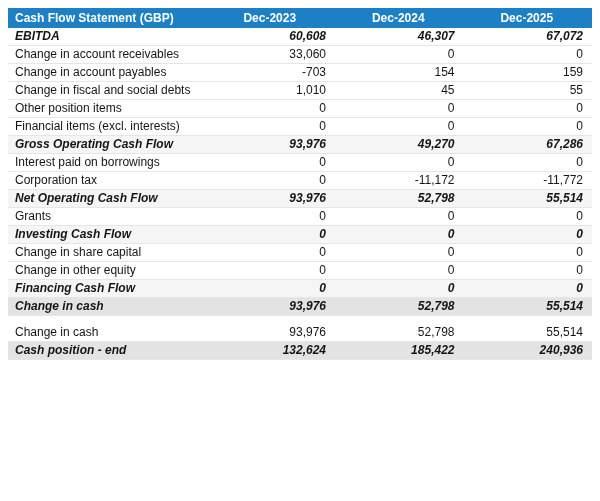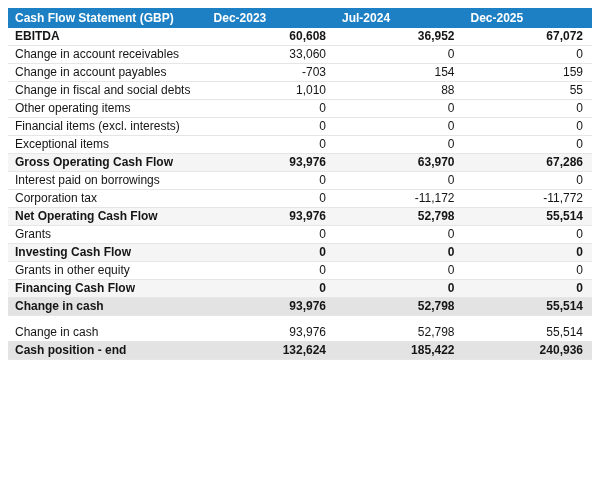--- a/index.html
+++ b/index.html
@@ -34,27 +34,27 @@
     padding: 0 9px 0 7px;
     height: 17px;
     line-height: 17px;
   }
   thead.head tr { background: var(--header-bg); }
   thead.head th {
     color: var(--header-text);
     font-weight: bold;
     height: 20px;
     line-height: 20px;
-    text-align: left;
+    text-align: center;
   }
   thead.head th.label { text-align: left; }
   td.label { text-align: left; }
   td.num { text-align: right; }
   tbody.section tr td { border-bottom: 1px solid var(--row-border); }
-  tr.bold td, tr.subtotal td, tr.total td { font-weight: bold; }
+  tr.bold td, tr.subtotal td, tr.total td { font-weight: bold; font-style: italic; }
   tr.subtotal { background: var(--subtotal-bg); }
   tr.total { background: var(--total-bg); }
   tbody.gap td {
     height: 8px;
     line-height: 8px;
     padding: 0;
     border: none;
     background: var(--page-bg);
   }
 </style>
@@ -66,71 +66,65 @@
     <colgroup>
       <col style="width:34%">
       <col style="width:22%">
       <col style="width:22%">
       <col style="width:22%">
     </colgroup>
     <thead class="head">
       <tr>
         <th class="label">Cash Flow Statement (GBP)</th>
         <th class="num">Dec-2023</th>
-        <th class="num">Jul-2024</th>
+        <th class="num">Dec-2024</th>
         <th class="num">Dec-2025</th>
       </tr>
     </thead>
     <tbody class="section" id="section-0">
         <tr class="bold">
           <td class="label">EBITDA</td>
           <td class="num">60,608</td>
-          <td class="num">36,952</td>
+          <td class="num">46,307</td>
           <td class="num">67,072</td>
         </tr>
         <tr class="normal">
           <td class="label">Change in account receivables</td>
           <td class="num">33,060</td>
           <td class="num">0</td>
           <td class="num">0</td>
         </tr>
         <tr class="normal">
           <td class="label">Change in account payables</td>
           <td class="num">-703</td>
           <td class="num">154</td>
           <td class="num">159</td>
         </tr>
         <tr class="normal">
           <td class="label">Change in fiscal and social debts</td>
           <td class="num">1,010</td>
-          <td class="num">88</td>
+          <td class="num">45</td>
           <td class="num">55</td>
         </tr>
         <tr class="normal">
-          <td class="label">Other operating items</td>
+          <td class="label">Other position items</td>
           <td class="num">0</td>
           <td class="num">0</td>
           <td class="num">0</td>
         </tr>
         <tr class="normal">
           <td class="label">Financial items (excl. interests)</td>
           <td class="num">0</td>
           <td class="num">0</td>
           <td class="num">0</td>
         </tr>
-        <tr class="normal">
-          <td class="label">Exceptional items</td>
-          <td class="num">0</td>
-          <td class="num">0</td>
-          <td class="num">0</td>
-        </tr>
         <tr class="subtotal">
           <td class="label">Gross Operating Cash Flow</td>
           <td class="num">93,976</td>
-          <td class="num">63,970</td>
+          <td class="num">49,270</td>
           <td class="num">67,286</td>
         </tr>
         <tr class="normal">
           <td class="label">Interest paid on borrowings</td>
           <td class="num">0</td>
           <td class="num">0</td>
           <td class="num">0</td>
         </tr>
         <tr class="normal">
           <td class="label">Corporation tax</td>
@@ -150,21 +144,27 @@
           <td class="num">0</td>
           <td class="num">0</td>
         </tr>
         <tr class="subtotal">
           <td class="label">Investing Cash Flow</td>
           <td class="num">0</td>
           <td class="num">0</td>
           <td class="num">0</td>
         </tr>
         <tr class="normal">
-          <td class="label">Grants in other equity</td>
+          <td class="label">Change in share capital</td>
+          <td class="num">0</td>
+          <td class="num">0</td>
+          <td class="num">0</td>
+        </tr>
+        <tr class="normal">
+          <td class="label">Change in other equity</td>
           <td class="num">0</td>
           <td class="num">0</td>
           <td class="num">0</td>
         </tr>
         <tr class="subtotal">
           <td class="label">Financing Cash Flow</td>
           <td class="num">0</td>
           <td class="num">0</td>
           <td class="num">0</td>
         </tr>

